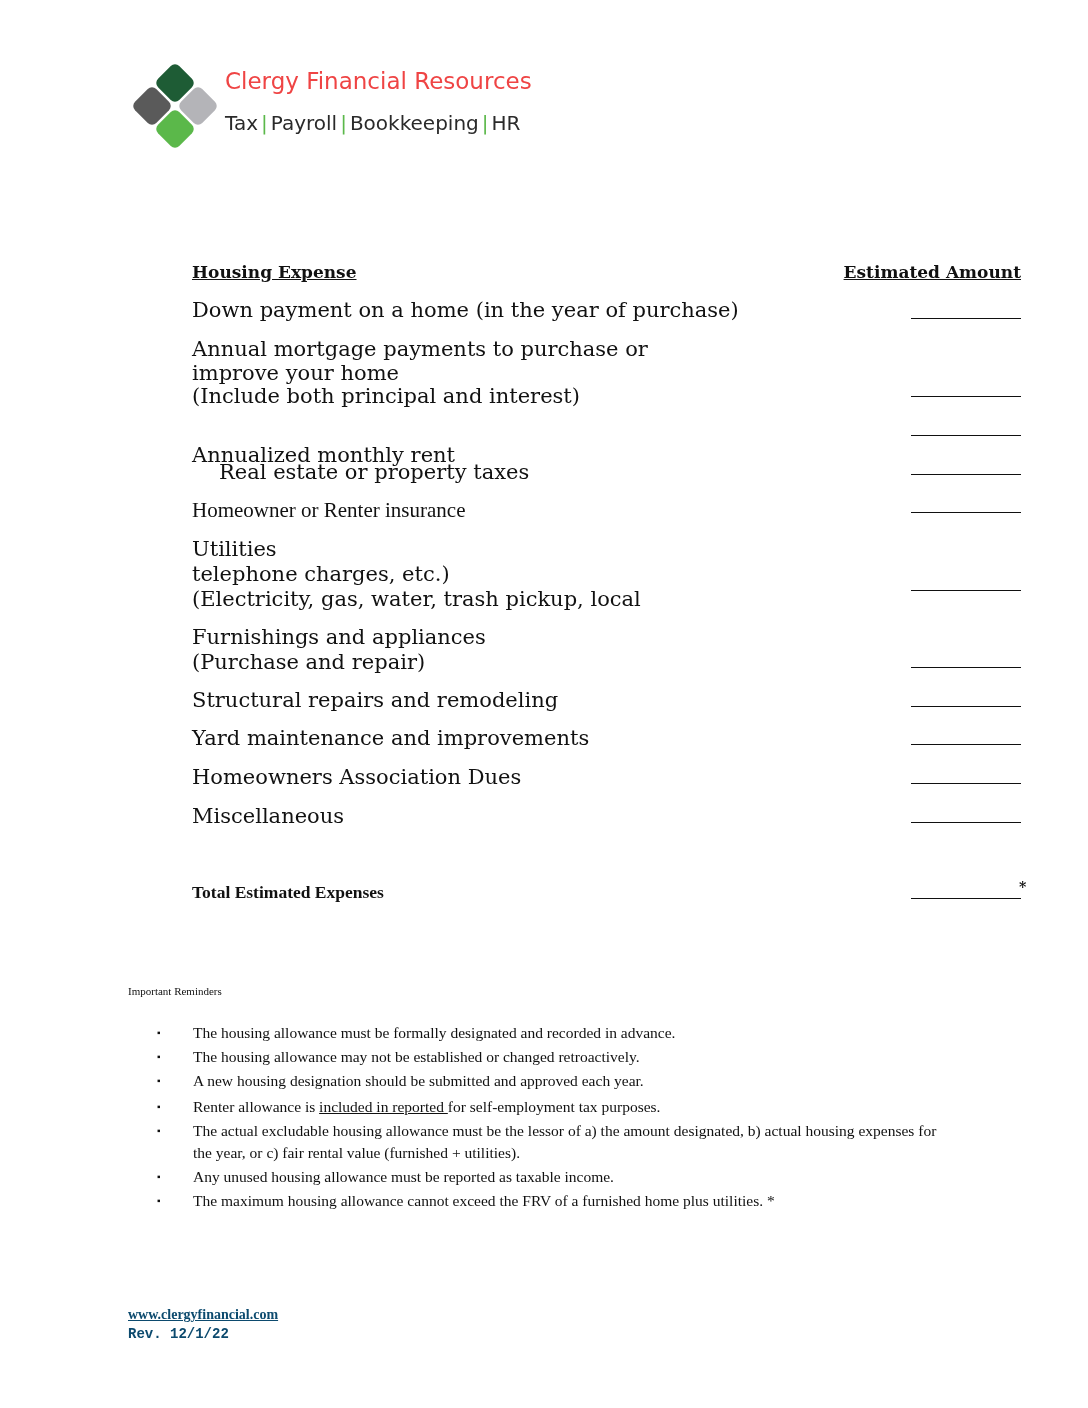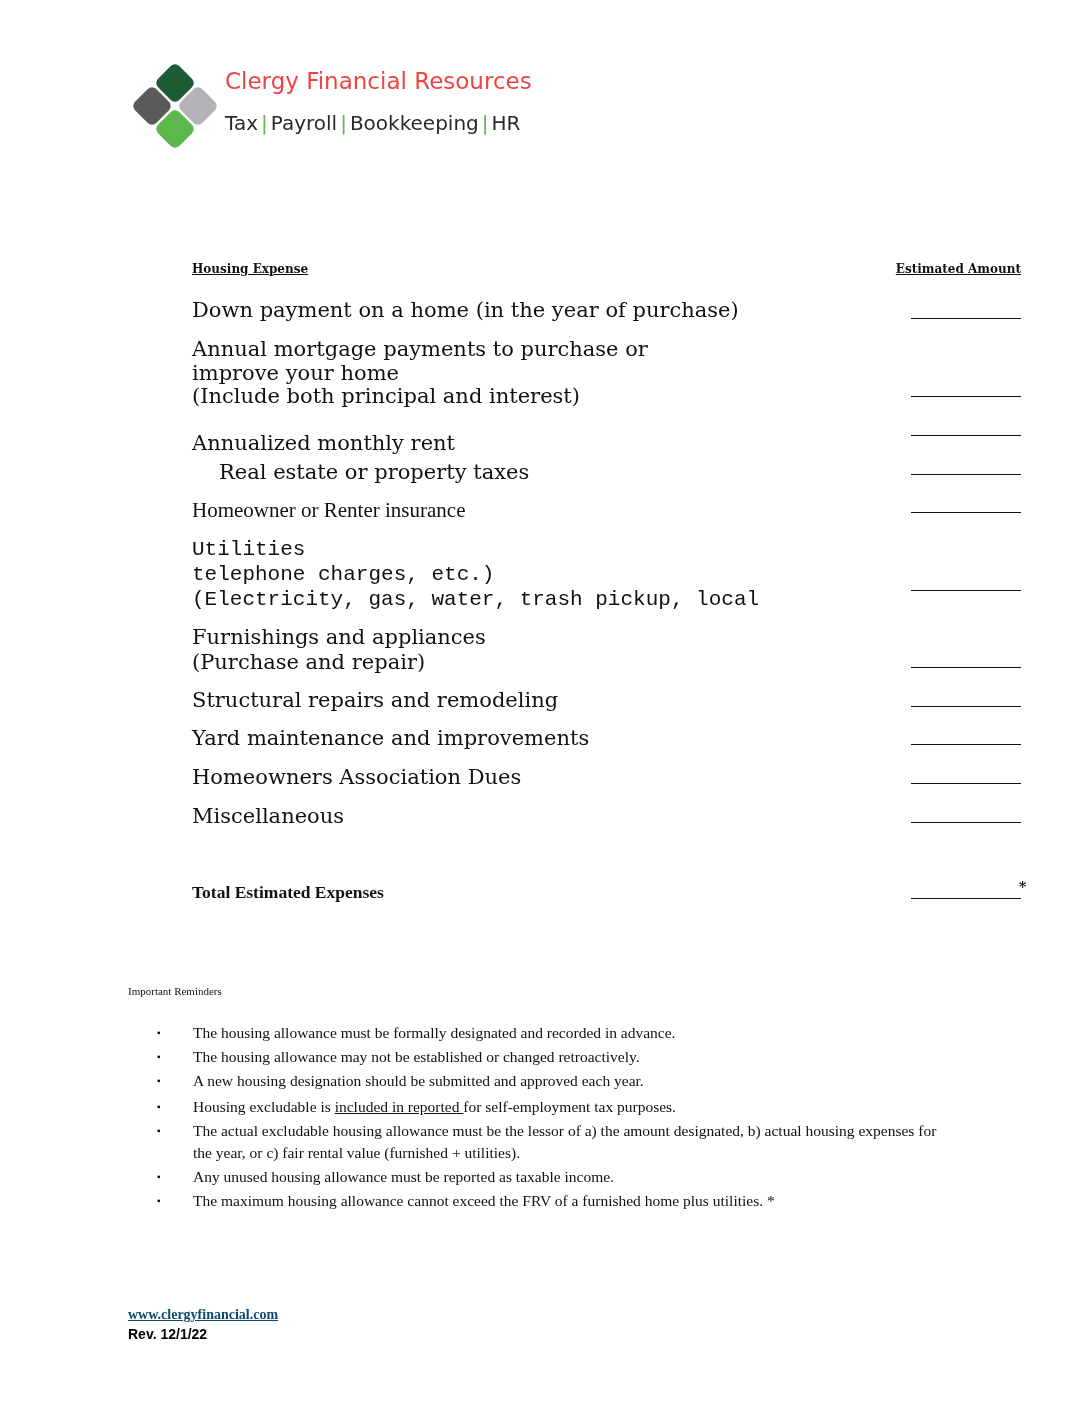--- a/index.html
+++ b/index.html
@@ -9,43 +9,43 @@
 
   
   .logo-mark { left: 126px; top: 62px; width: 92px; height: 92px; }
   .brand-name { left: 225px; top: 68px; font-family: "DejaVu Sans", "Liberation Sans", sans-serif;
                 font-weight: normal; font-size: 23px; color: #ef4444; letter-spacing: 0px; white-space: nowrap; }
   .brand-tag { left: 225px; top: 111px; font-family: "DejaVu Sans", "Liberation Sans", sans-serif;
                font-size: 20px; color: #2a2a2a; white-space: nowrap; }
   .brand-tag .sep { color: #5bb84a; margin: 0 3px; }
 
   
-  .hdr { font-weight: bold; text-decoration: underline; font-size: 12px; top: 262px; white-space: nowrap; }
+  .hdr { font-weight: bold; text-decoration: underline; font-size: 17px; top: 262px; white-space: nowrap; }
   .hdr-left { left: 192px; }
   .hdr-right { right: 67px; }
   .row-label { left: 192px; font-size: 21px; line-height: 23.5px; white-space: nowrap; }
   .blank { left: 911px; width: 110px; height: 0; border-top: 1.3px solid #111; }
   .total-label { left: 192px; top: 882px; font-weight: bold; font-size: 17.5px; white-space: nowrap;
                  font-family: "Liberation Serif", serif; }
   .asterisk { left: 1019px; top: 879px; font-size: 14px; font-weight: bold; }
 
   
   .rem-title { left: 128px; top: 985px; font-size: 11px; font-family: "Liberation Serif", serif; white-space: nowrap; }
   .rem-list { left: 157px; top: 1022px; width: 800px; margin: 0; padding: 0; list-style: none;
               font-family: "Liberation Serif", serif; font-size: 15.5px; }
   .rem-list li { position: relative; padding-left: 36px; line-height: 22.5px; margin-bottom: 1.5px; }
   .rem-list li .bullet { position: absolute; left: 0; top: 0; font-size: 10px; }
   .rem-list li.tall { margin-top: 3px; }
   .u { text-decoration: underline; }
 
   
   .foot-link { left: 128px; top: 1307px; font-size: 14px; font-weight: bold; color: #0c4a6e;
                text-decoration: underline; white-space: nowrap; font-family: "Liberation Serif", serif; }
-  .foot-rev { left: 128px; top: 1326px; font-size: 14px; font-weight: bold; color: #000000;
-              white-space: nowrap; font-family: Liberation Sans, sans-serif; }
+  .foot-rev { left: 128px; top: 1326px; font-size: 14px; font-weight: bold; color: #0c4a6e;
+              white-space: nowrap; font-family: Liberation Mono, monospace; }
 </style>
 </head>
 <body>
 
 <div class="abs logo-mark">
   <svg width="92" height="92" viewBox="0 0 92 92">
     <rect x="34" y="6" width="30" height="30" rx="6" transform="rotate(45 49 21)" fill="#1e5c35"></rect>
     <rect x="11" y="29" width="30" height="30" rx="6" transform="rotate(45 26 44)" fill="#5a5a5a"></rect>
     <rect x="57" y="29" width="30" height="30" rx="6" transform="rotate(45 72 44)" fill="#b4b4b8"></rect>
     <rect x="34" y="52" width="30" height="30" rx="6" transform="rotate(45 49 67)" fill="#5bb84a"></rect>
@@ -64,36 +64,36 @@
 </div>
 <div class="abs blank" style="top:318px;"></div>
 
 <div class="abs row-label" style="top:338px;">
   <div>Annual mortgage payments to purchase or</div>
   <div>improve your home</div>
   <div>(Include both principal and interest)</div>
 </div>
 <div class="abs blank" style="top:396px;"></div>
 
-<div class="abs row-label" style="top:432px;">
+<div class="abs row-label" style="top:444px;">
   <div>Annualized monthly rent</div>
 </div>
 <div class="abs blank" style="top:435px;"></div>
 
 <div class="abs row-label" style="top:461px;margin-left:27px;">
   <div>Real estate or property taxes</div>
 </div>
 <div class="abs blank" style="top:474px;"></div>
 
 <div class="abs row-label" style="top:499px;font-family:Liberation Serif, serif;">
   <div>Homeowner or Renter insurance</div>
 </div>
 <div class="abs blank" style="top:512px;"></div>
 
-<div class="abs row-label" style="top:537px; line-height:25px;font-family:Liberation Mono, monospace;">
+<div class="abs row-label" style="top:537px; line-height:25px;">
   <div>Utilities</div>
   <div>telephone charges, etc.)</div>
   <div>(Electricity, gas, water, trash pickup, local</div>
 </div>
 <div class="abs blank" style="top:590px;"></div>
 
 <div class="abs row-label" style="top:625px; line-height:25px;">
   <div>Furnishings and appliances</div>
   <div>(Purchase and repair)</div>
 </div>
@@ -121,20 +121,20 @@
 
 <div class="abs total-label">Total Estimated Expenses</div>
 <div class="abs blank" style="top:898px;"></div>
 <div class="abs asterisk">*</div>
 
 <div class="abs rem-title">Important Reminders</div>
 <ul class="abs rem-list">
   <li><span class="bullet">▪</span><span>The housing allowance must be formally designated and recorded in advance.</span></li>
   <li><span class="bullet">▪</span><span>The housing allowance may not be established or changed retroactively.</span></li>
   <li><span class="bullet">▪</span><span>A new housing designation should be submitted and approved each year.</span></li>
-  <li class="tall"><span class="bullet">▪</span><span>Housing excludable is </span><span class="u">included in reported </span><span>for self-employment tax purposes.</span></li>
+  <li class="tall"><span class="bullet">▪</span><span>Renter allowance is </span><span class="u">included in reported </span><span>for self-employment tax purposes.</span></li>
   <li><span class="bullet">▪</span><span>The actual excludable housing allowance must be the lessor of a) the amount designated, b) actual housing expenses for the year, or c) fair rental value (furnished + utilities).</span></li>
   <li><span class="bullet">▪</span><span>Any unused housing allowance must be reported as taxable income.</span></li>
   <li><span class="bullet">▪</span><span>The maximum housing allowance cannot exceed the FRV of a furnished home plus utilities. *</span></li>
 </ul>
 
 <a class="abs foot-link">www.clergyfinancial.com</a>
 <div class="abs foot-rev">Rev. 12/1/22</div>
 
 </body></html>

